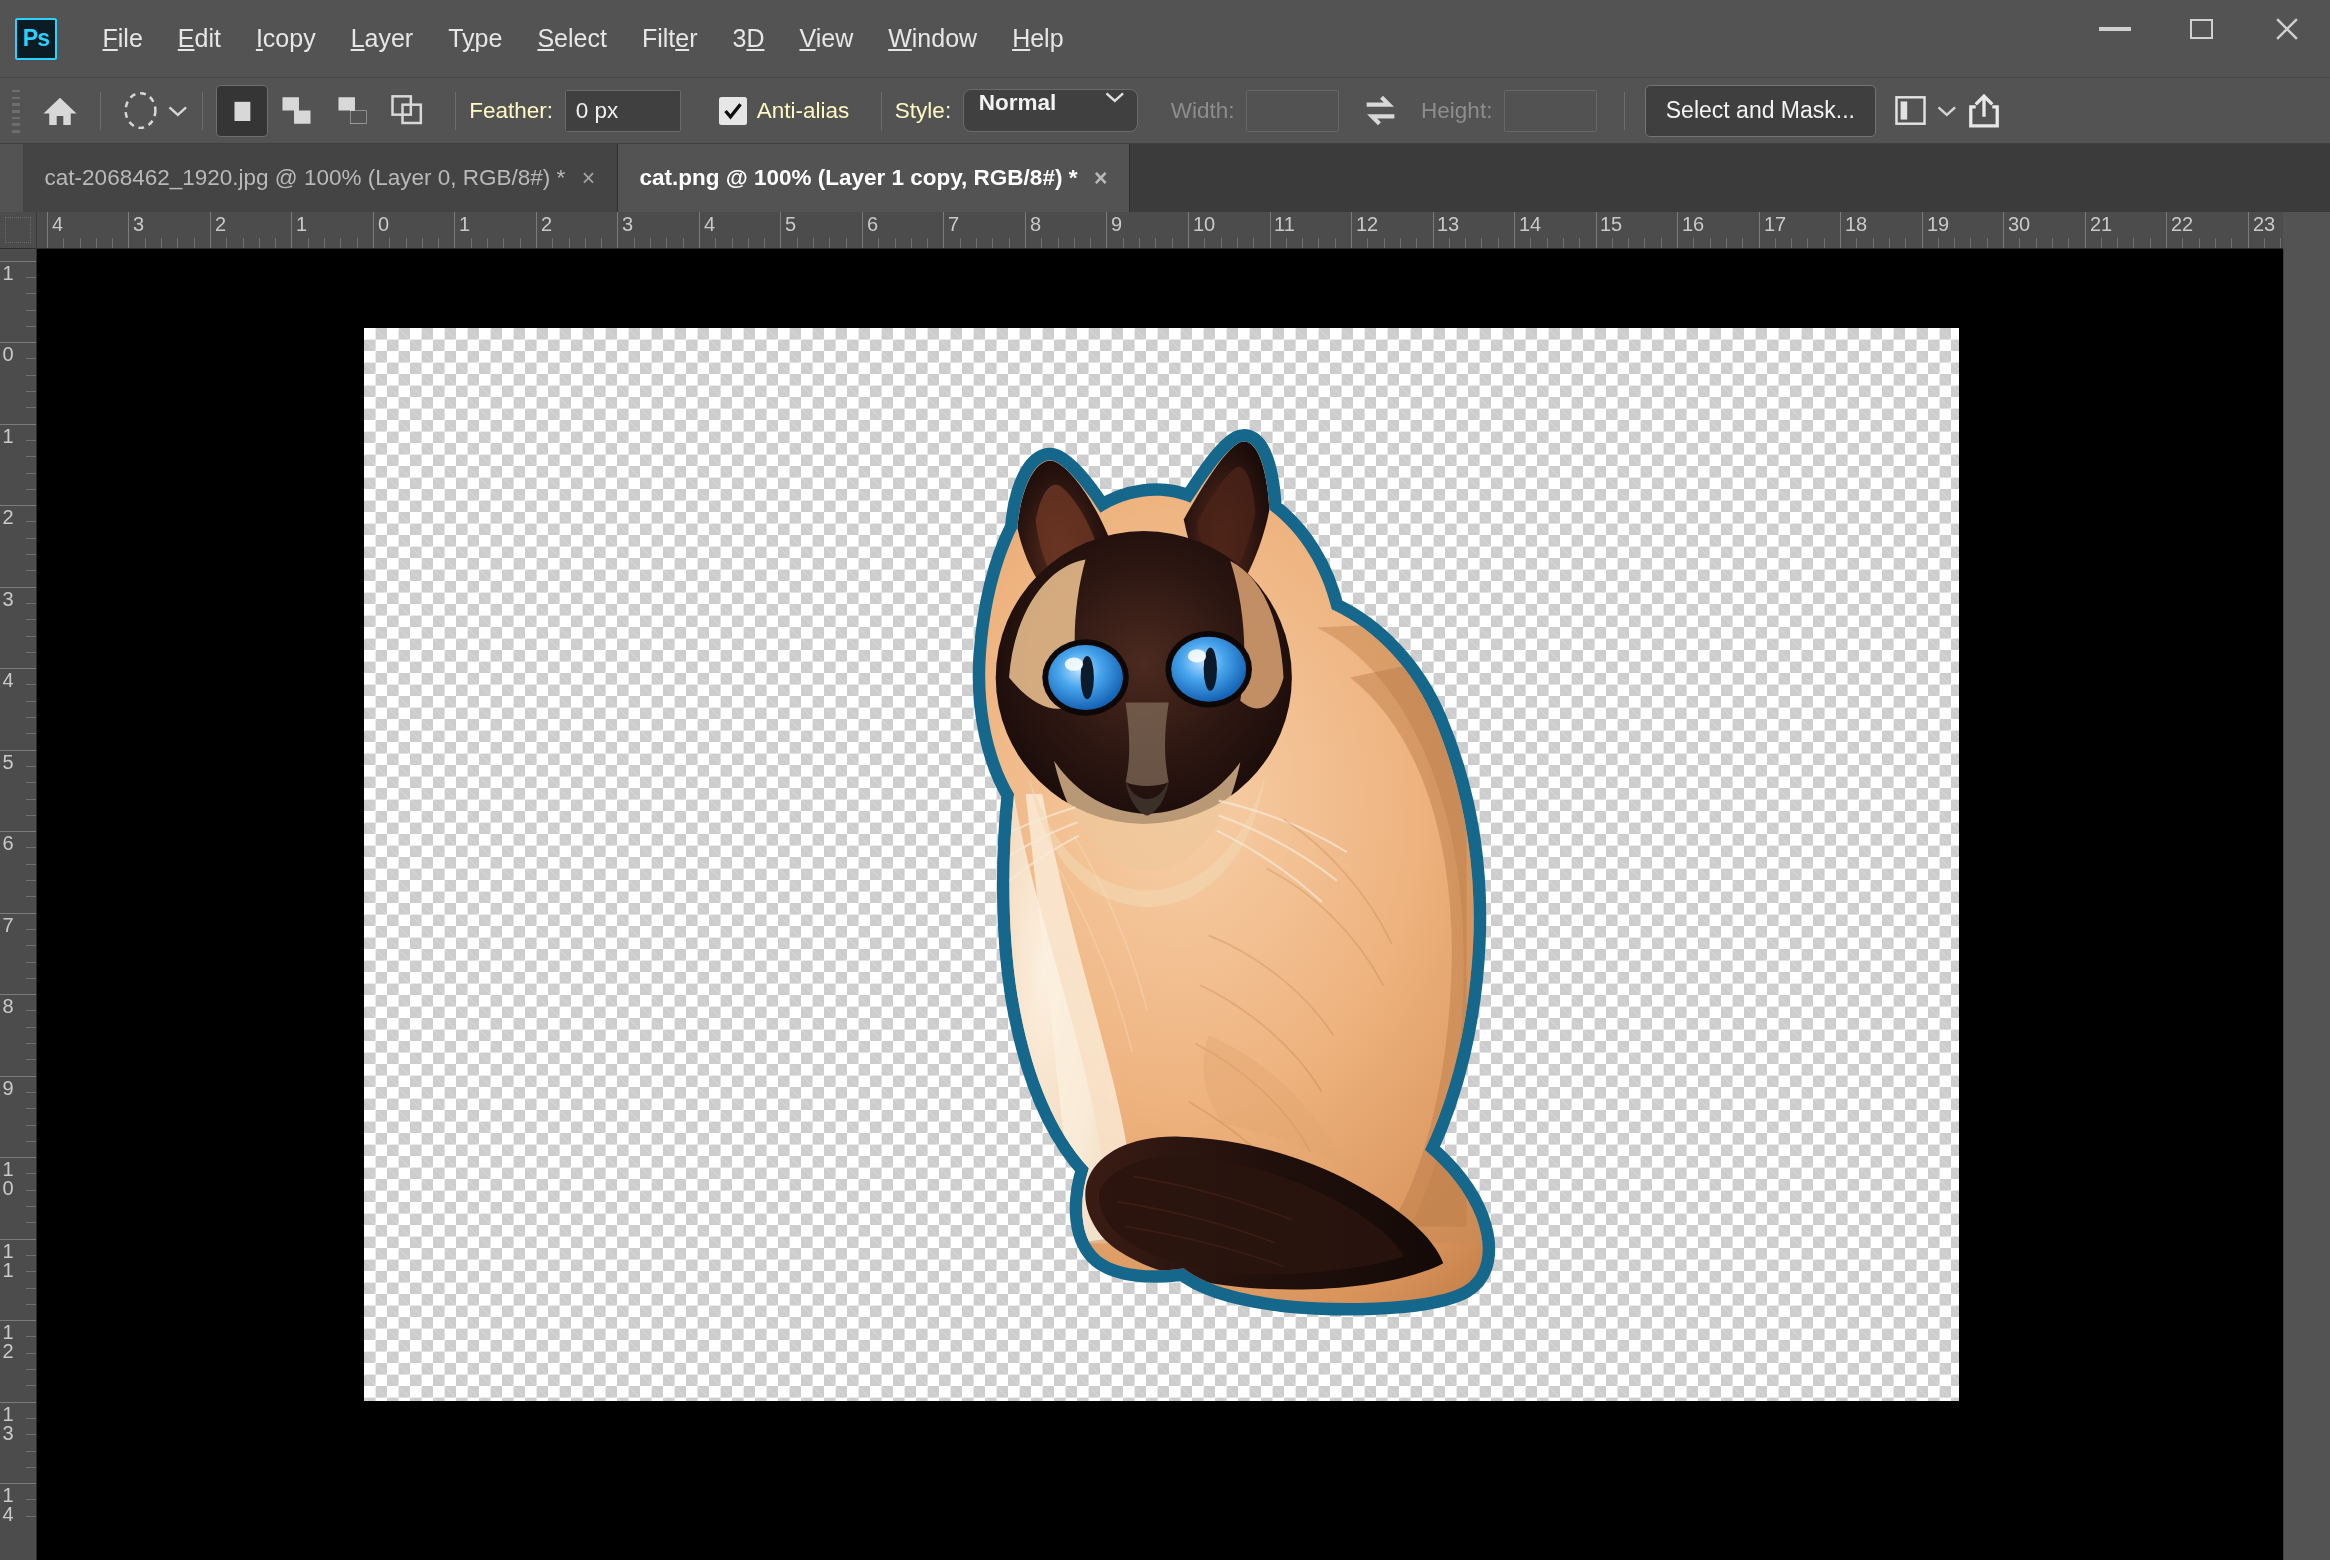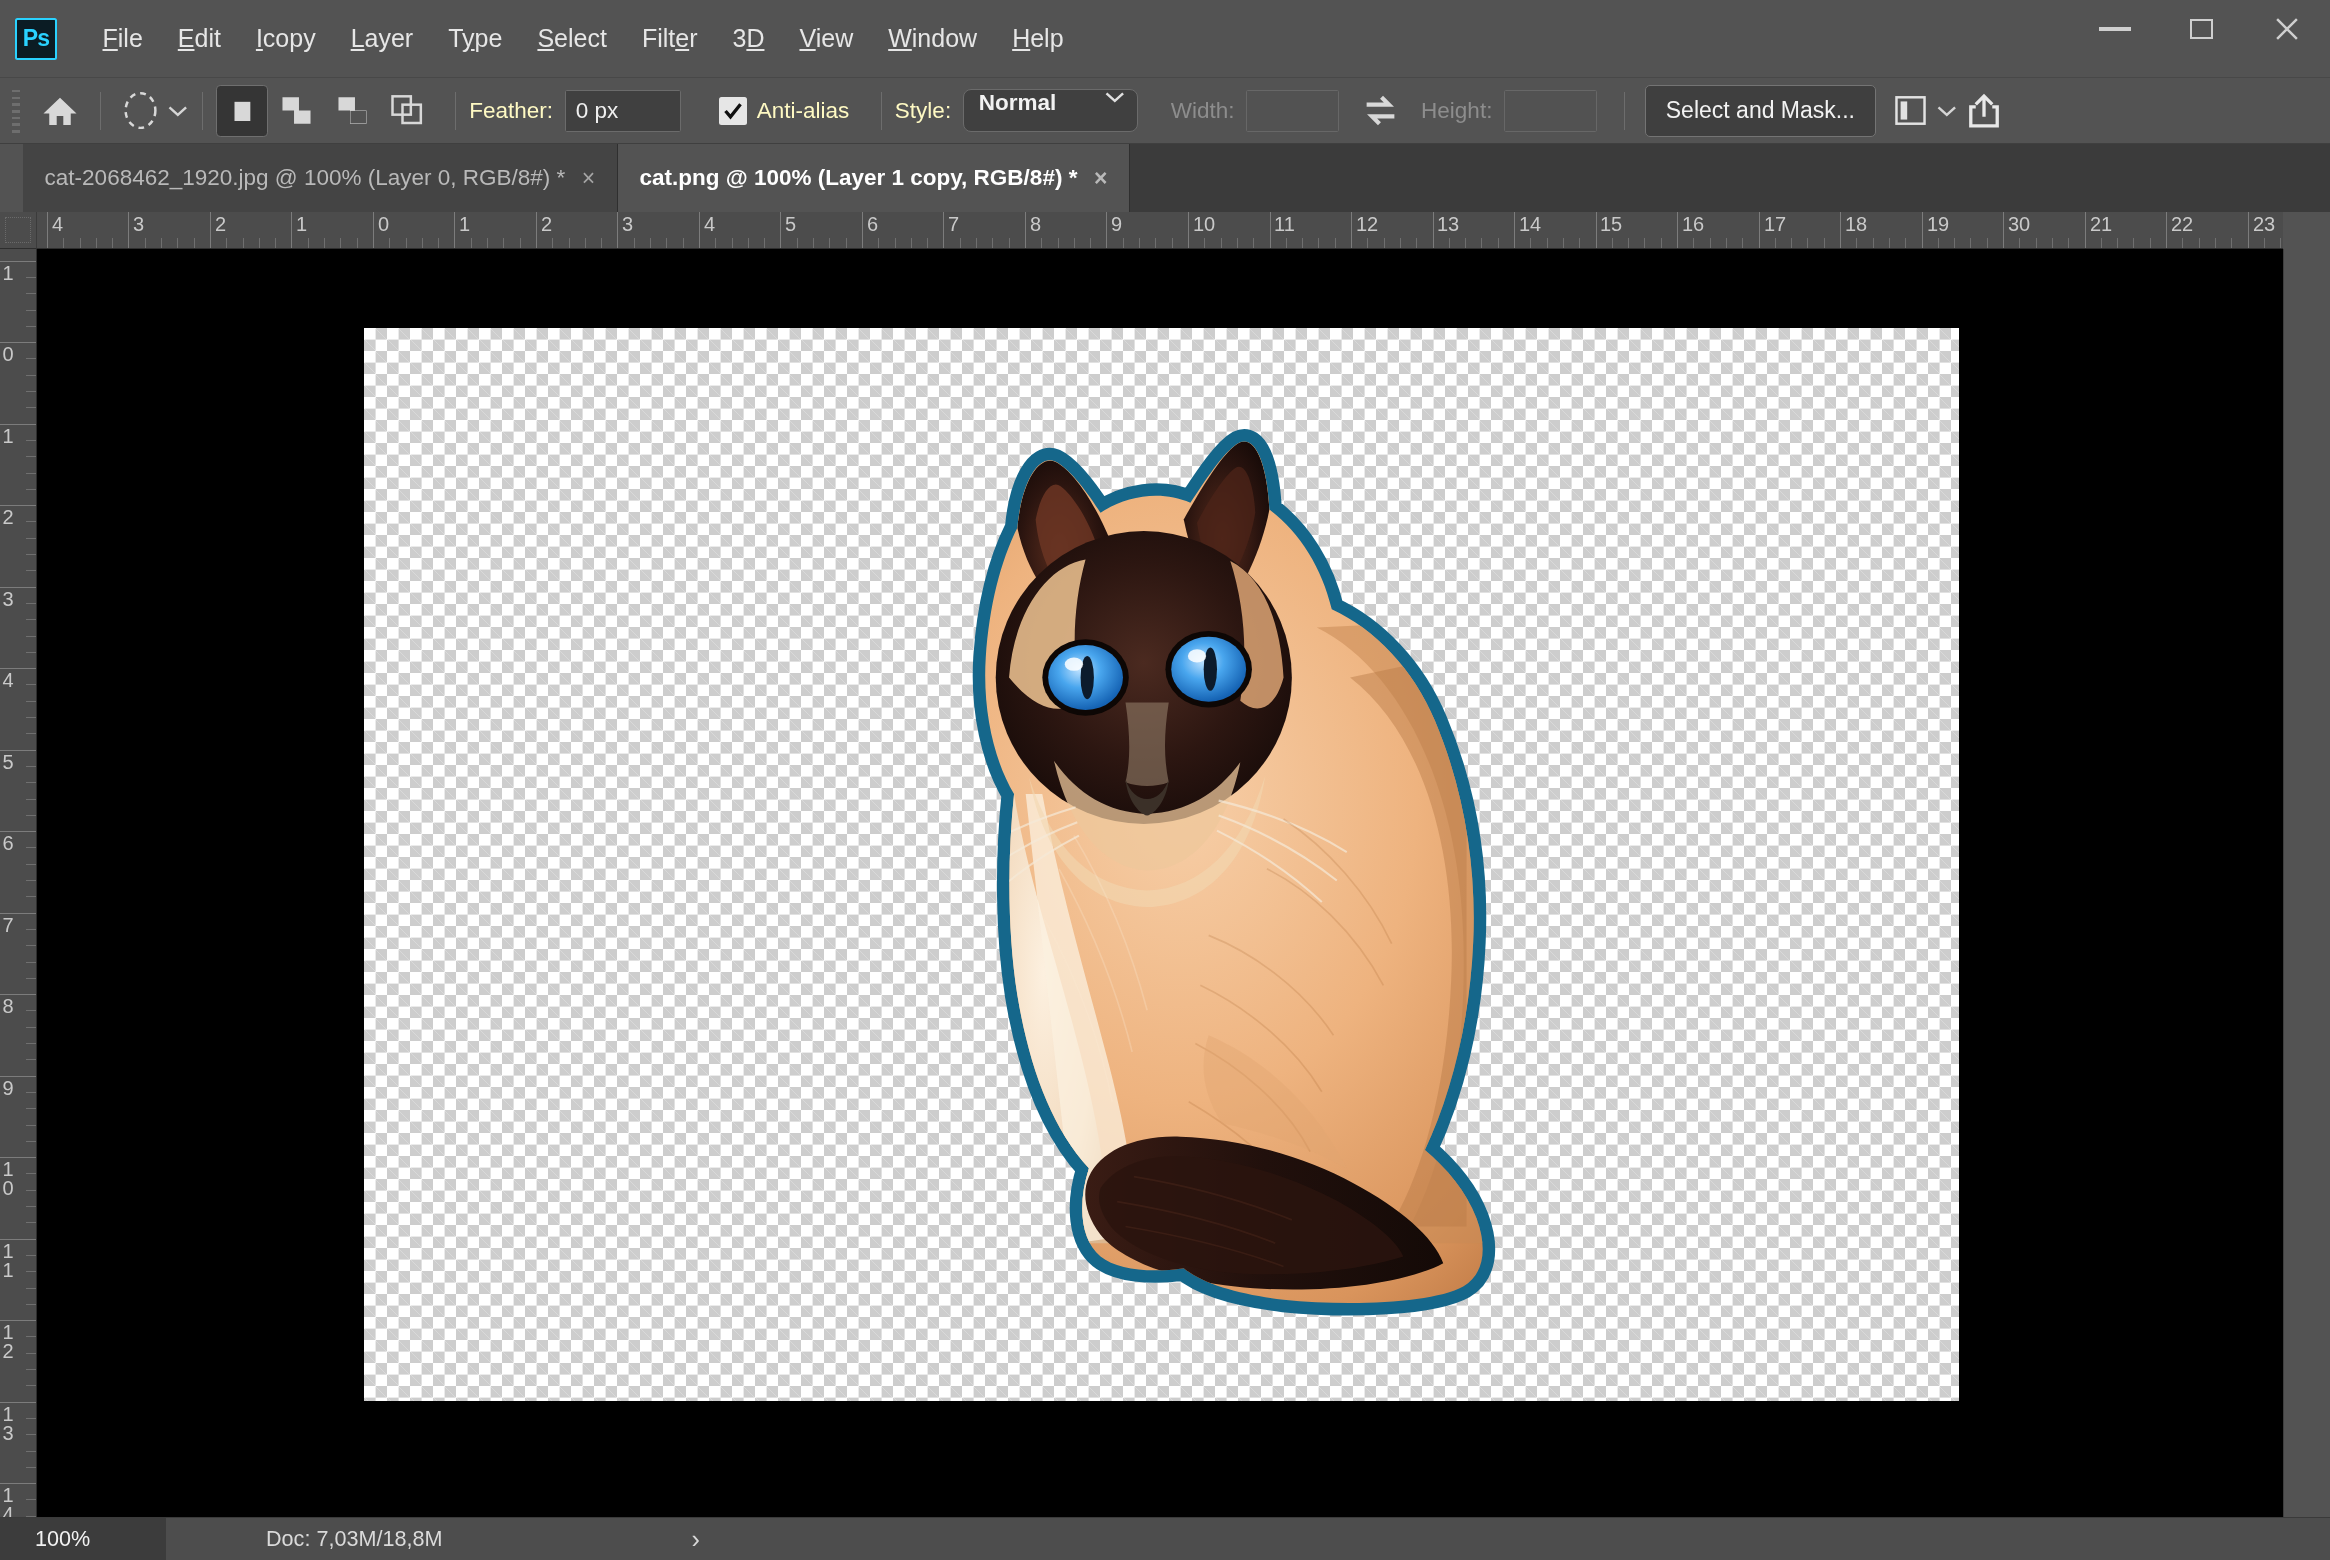--- a/index.html
+++ b/index.html
@@ -688,22 +688,15 @@
             </svg>
           </div>
 
         </div>
       </div>
 
       <div class="rpanel"></div>
     </div>
   </div>
 
-  <div class="statusbar">
-    <div class="zoomfield">100%</div>
-    <div class="docinfo">
-      <span>Doc: 7,03M/18,8M</span>
-      <span class="docarrow">›</span>
-    </div>
-  </div>
 
 </div>
 
 
 </body></html>

